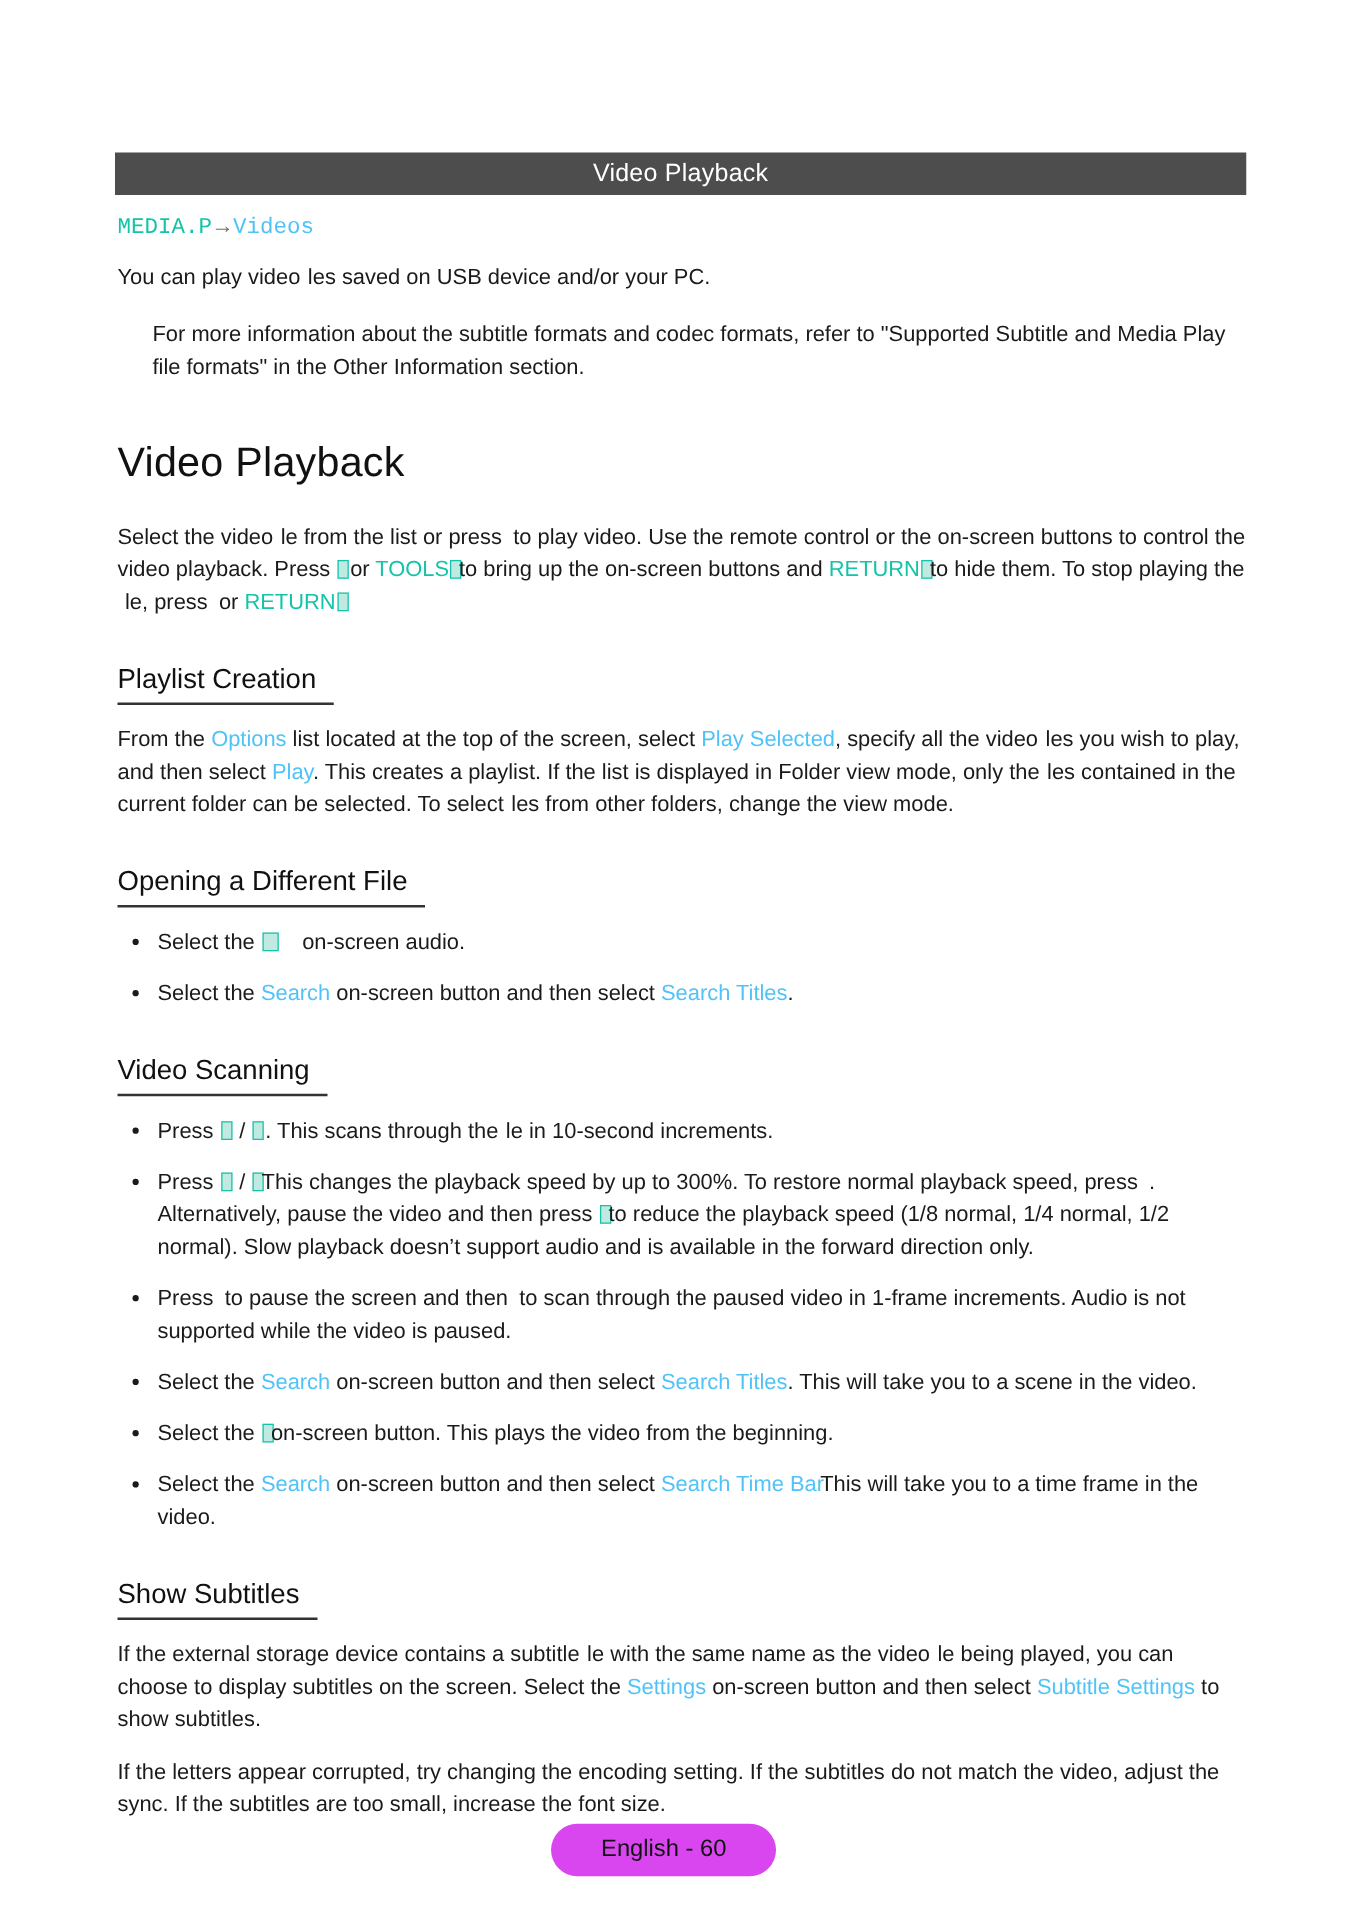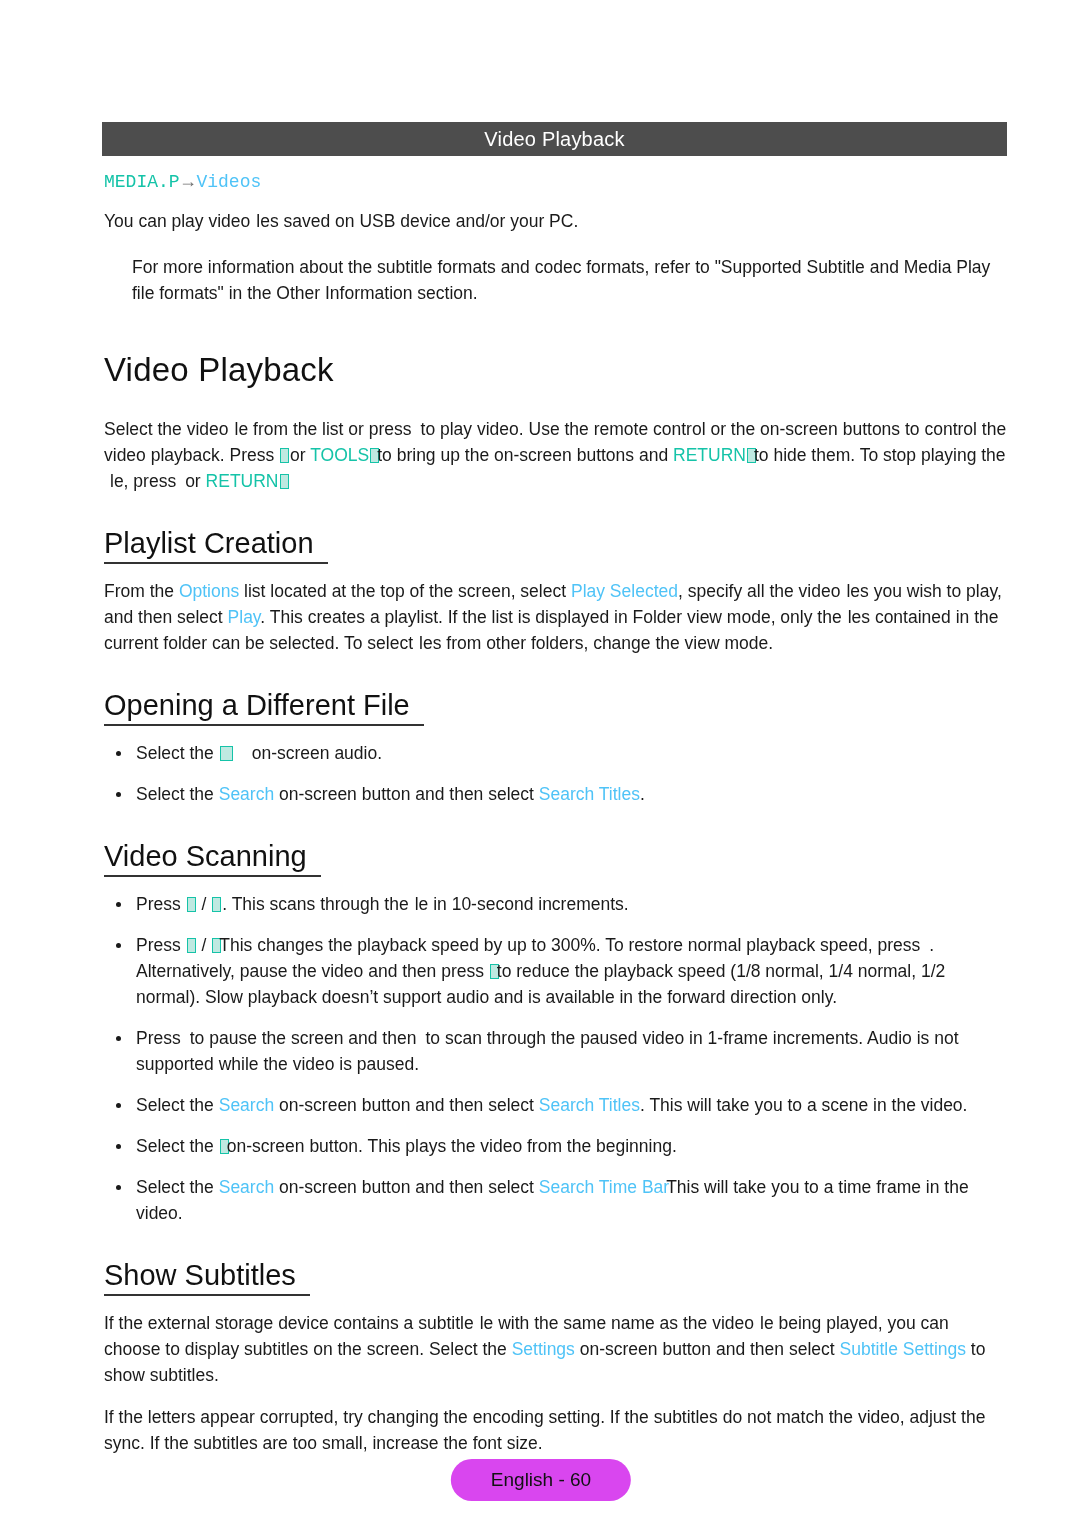--- a/index.html
+++ b/index.html
@@ -11,21 +11,21 @@
     width: 1080px;
     height: 1534px;
     position: relative;
     font-family: "Liberation Sans", sans-serif;
     color: #1a1a1a;
     -webkit-font-smoothing: antialiased;
   }
 
   .page {
     position: absolute;
-    left: 14px; top: 0;
+    left: 4px; top: 0;
     width: 1054px;
     height: 1534px;
     overflow: hidden;
   }
 
   
   .header-bar {
     position: absolute;
     left: 88px;
     top: 122px;
@@ -84,21 +84,21 @@
     font-weight: normal;
     line-height: 40px;
     margin: 44px 0 26px 0;
     color: #111111;
     letter-spacing: .2px;
   }
 
   
   .sub-head {
     display: inline-block;
-    font-size: 29px;
+    font-size: 22px;
     font-weight: normal;
     line-height: 30px;
     margin: 34px 0 14px 0;
     padding: 0 14px 4px 0;
     border-bottom: 2px solid #333333;
     color: #111111;
   }
 
   
   ul.bullets {

